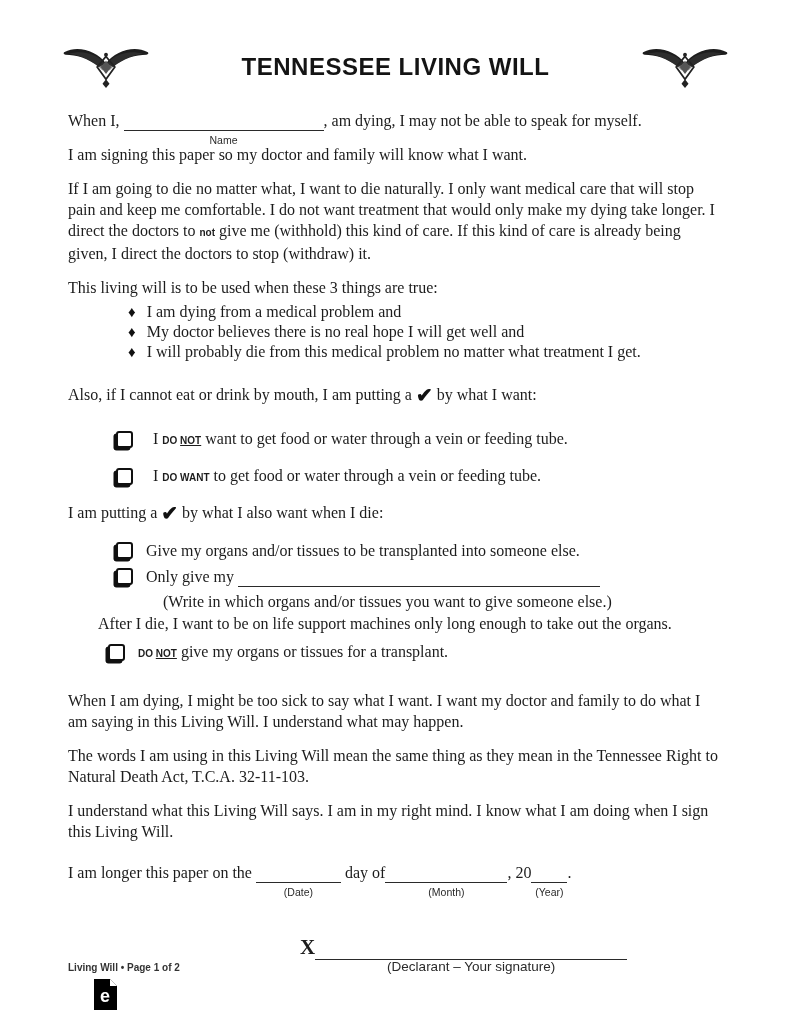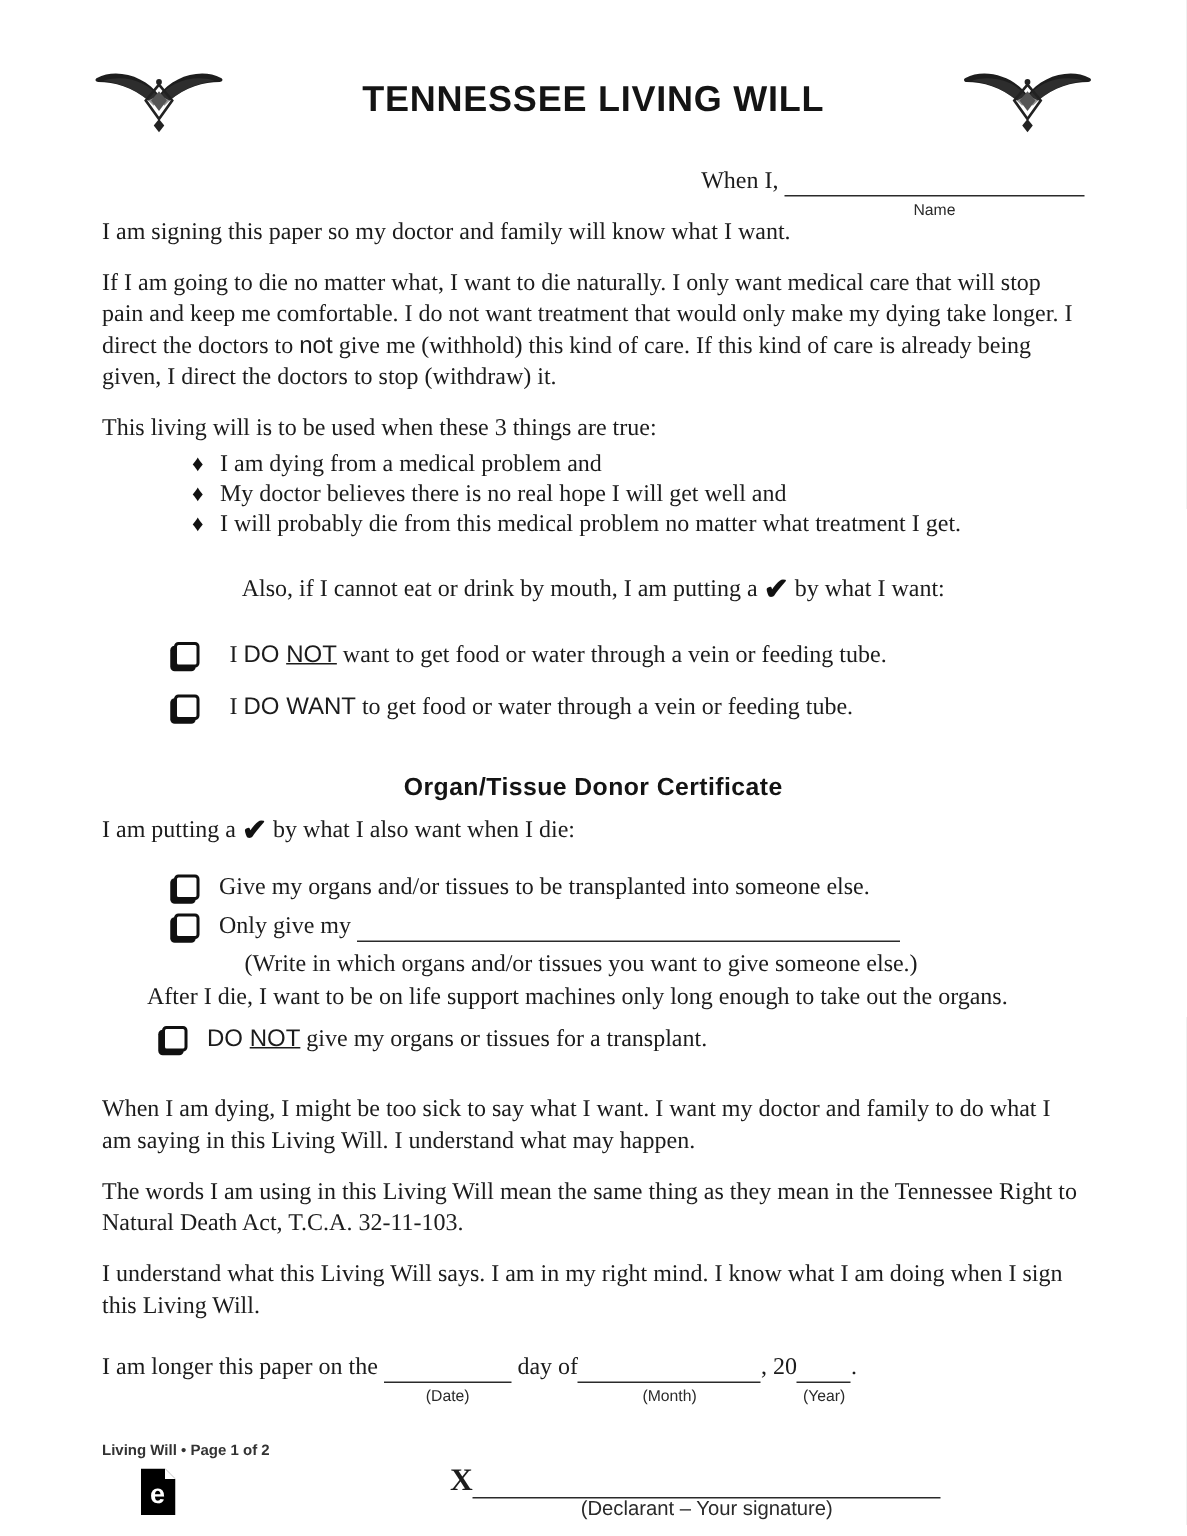--- a/index.html
+++ b/index.html
@@ -7,26 +7,26 @@
     width:791px;height:1024px;position:relative;background:#ffffff;
     font-family:"Liberation Serif",serif;font-size:16px;color:#1c1c1c;
     margin:0 auto;overflow:hidden;box-sizing:border-box;
   }
   .header{display:flex;justify-content:space-between;align-items:center;padding:44px 62px 0 62px;}
   .title{flex:1;text-align:center;margin:0;font-family:"Liberation Sans",sans-serif;
     font-weight:bold;font-size:24px;letter-spacing:.5px;color:#141414;}
   .orn{width:88px;height:46px;flex:0 0 auto;}
   .content{padding:0 68px;}
   p{margin:13px 0;line-height:21px;}
-  .intro{margin-top:20px;text-align:right;}
+  .intro{margin-top:20px;}
   .blank{display:inline-block;border-bottom:1.5px solid #2a2a2a;position:relative;height:1.05em;vertical-align:bottom;}
   .sub{position:absolute;left:50%;top:100%;transform:translateX(-50%);
     font-family:"Liberation Sans",sans-serif;font-size:10.5px;color:#2a2a2a;white-space:nowrap;margin-top:0px;}
   .name-blank{width:200px;}
-  .bsans{font-family:"Liberation Sans",sans-serif;font-weight:normal;font-size:16px;}
+  .bsans{font-family:"Liberation Sans",sans-serif;font-weight:bold;font-size:10px;}
   .u{text-decoration:underline;}
   .cond-list{margin:4px 0 0 60px;}
   .cond-item{display:flex;align-items:baseline;gap:11px;line-height:19px;}
   .diamond{font-size:15px;line-height:19px;color:#111;}
   .check{font-weight:bold;font-size:20px;color:#111;vertical-align:-2px;}
   .chkrow{display:flex;align-items:center;margin:14px 0 14px 48px;}
   .chkrow .txt{line-height:21px;}
   .cbx{width:13px;height:13px;border:2px solid #101010;border-radius:3px;
     box-shadow:-2.5px 2.5px 0 #101010;background:#fff;flex:0 0 auto;margin-right:20px;}
   .donor-head{margin:34px 0 8px 0;text-align:center;font-family:"Liberation Sans",sans-serif;
@@ -74,21 +74,21 @@
       <path d="M50,14 L60,26 L50,40 L40,26 Z" fill="none" stroke="#222" stroke-width="2"></path>
       <path d="M50,19 L56,26 L50,34 L44,26 Z" fill="#555"></path>
       <path d="M50,40 L54,45 L50,50 L46,45 Z" fill="#222"></path>
       <circle cx="50" cy="12" r="2.2" fill="#222"></circle>
     </svg>
   </div>
 
   <div class="content">
 
     <p class="intro"><span>When I,</span>
-      <span class="blank name-blank"><span class="sub">Name</span></span></p>
+      <span class="blank name-blank"><span class="sub">Name</span></span><span>, am dying, I may not be able to speak for myself.</span></p>
 
     <p>I am signing this paper so my doctor and family will know what I want.</p>
 
     <p><span>If I am going to die no matter what, I want to die naturally. I only want medical care that will stop pain and keep me comfortable. I do not want treatment that would only make my dying take longer. I direct the doctors to </span><span class="bsans">not</span><span> give me (withhold) this kind of care. If this kind of care is already being given, I direct the doctors to stop (withdraw) it.</span></p>
 
     <p style="margin-bottom:4px;">This living will is to be used when these 3 things are true:</p>
     <div class="cond-list">
       <div class="cond-item">
         <span class="diamond">♦</span>
         <span>I am dying from a medical problem and</span>
@@ -96,32 +96,31 @@
       <div class="cond-item">
         <span class="diamond">♦</span>
         <span>My doctor believes there is no real hope I will get well and</span>
       </div>
       <div class="cond-item">
         <span class="diamond">♦</span>
         <span>I will probably die from this medical problem no matter what treatment I get.</span>
       </div>
     </div>
 
-    <p style="margin-top:22px;text-align:center;"><span>Also, if I cannot eat or drink by mouth, I am putting a </span><span class="check">✔</span><span> by what I want:</span></p>
+    <p style="margin-top:22px;"><span>Also, if I cannot eat or drink by mouth, I am putting a </span><span class="check">✔</span><span> by what I want:</span></p>
 
     <div class="chkrow" style="margin-top:22px;text-align:center;">
       <span class="cbx"></span>
       <span class="txt"><span>I </span><span class="bsans">DO </span><span class="bsans u">NOT</span><span> want to get food or water through a vein or feeding tube.</span></span>
     </div>
     <div class="chkrow">
       <span class="cbx"></span>
       <span class="txt"><span>I </span><span class="bsans">DO WANT</span><span> to get food or water through a vein or feeding tube.</span></span>
     </div>
 
-    <div class="donor-head">Organ/Tissue Donor Certificate</div>
 
     <p style="margin:0 0 14px 0;"><span>I am putting a </span><span class="check">✔</span><span> by what I also want when I die:</span></p>
 
     <div class="chkrow donor-row" style="margin-top:16px;">
       <span class="cbx"></span>
       <span class="txt">Give my organs and/or tissues to be transplanted into someone else.</span>
     </div>
     <div class="chkrow donor-row">
       <span class="cbx"></span>
       <span class="txt"><span>Only give my</span>

